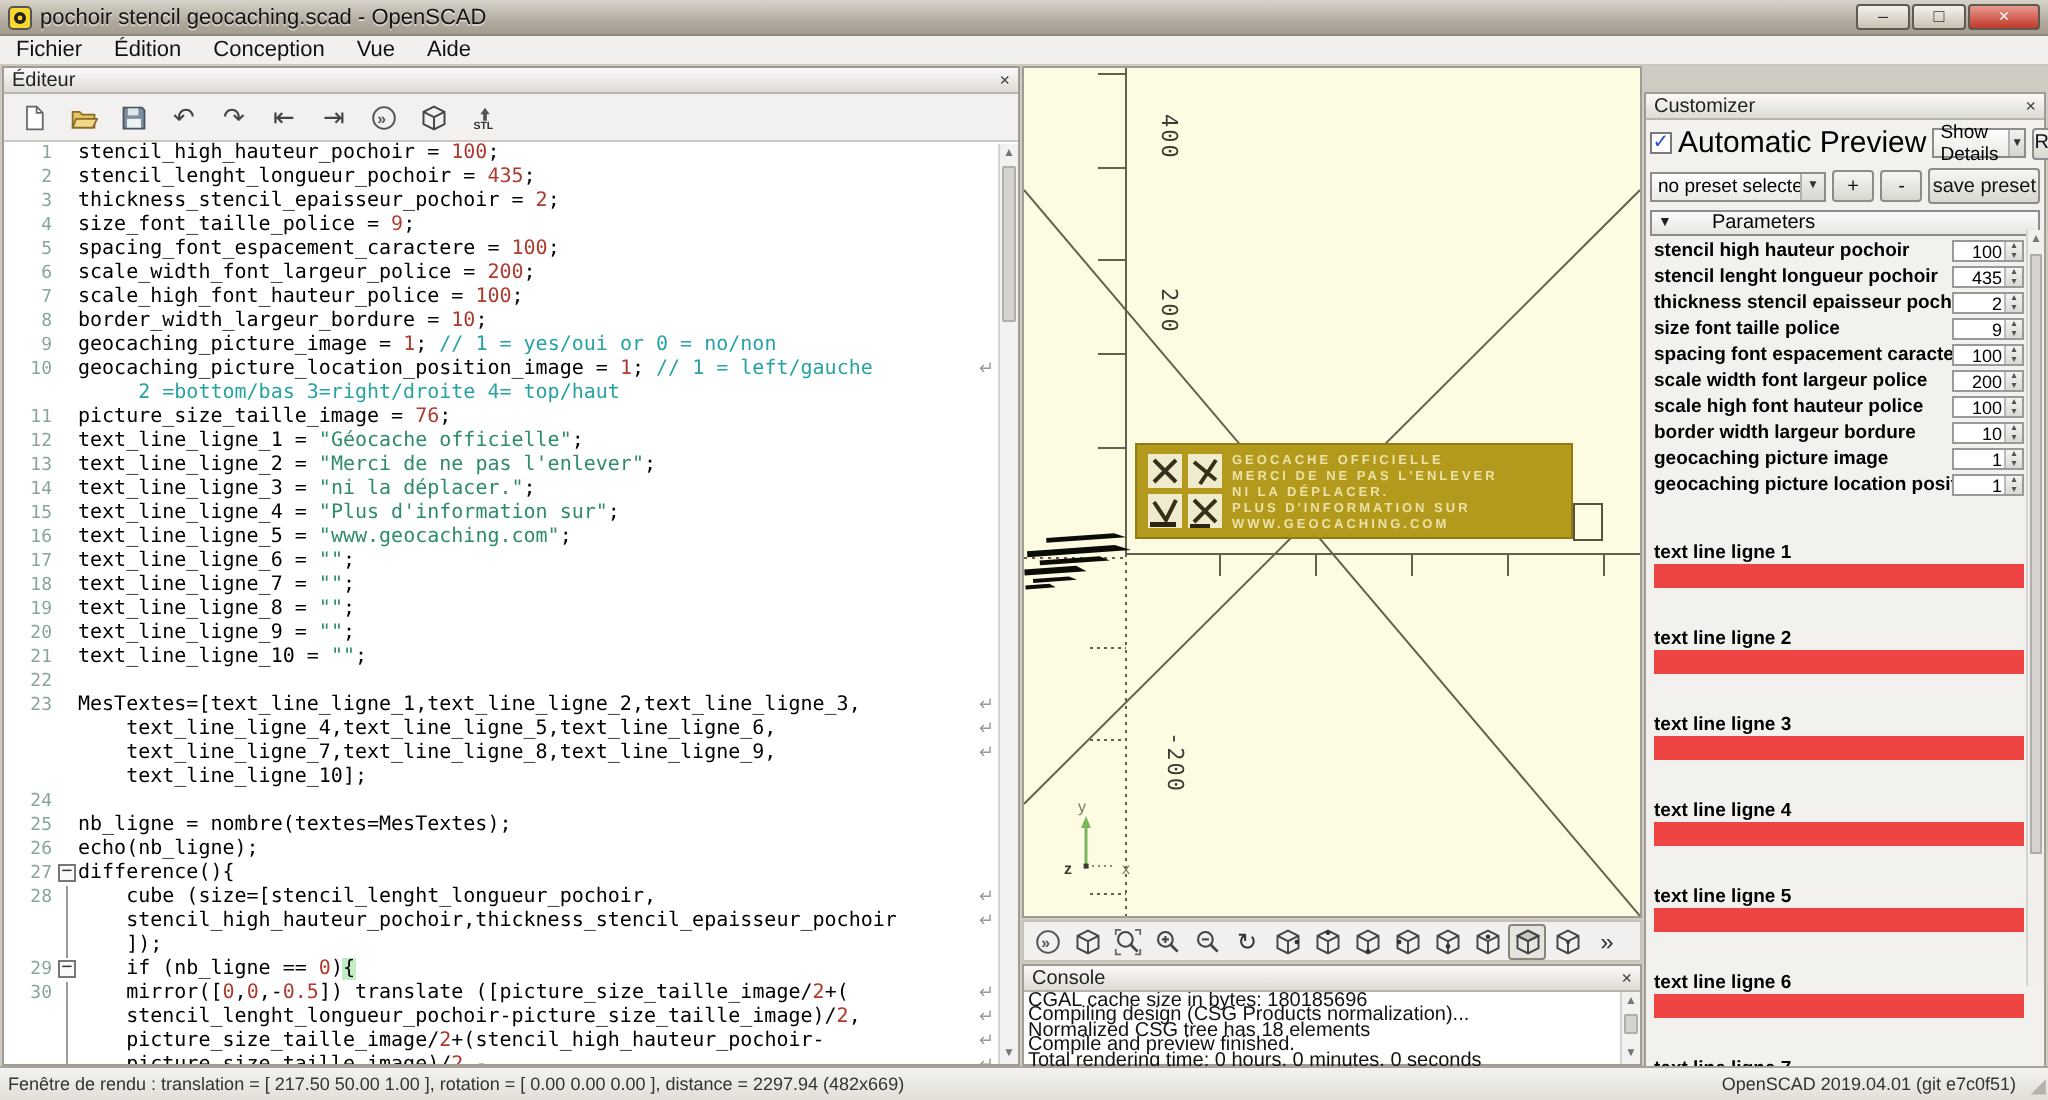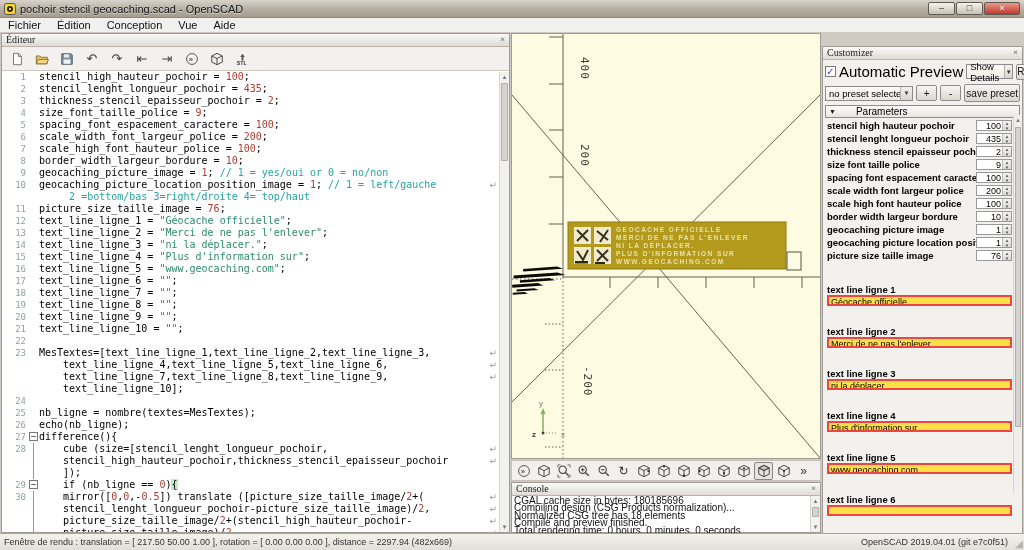--- a/index.html
+++ b/index.html
@@ -16,21 +16,21 @@
   .wb { width:27px; height:13px; border:1px solid #5e5a52; border-radius:2px;
     background:linear-gradient(#f4f2ec,#c9c2b4); font-size:9px; line-height:11px; text-align:center; color:#333; }
   .wb.close { width:36px; background:linear-gradient(#e89a8e,#c0392b); color:#fff; }
 
   .menubar { position:absolute; left:0; top:18px; width:1024px; height:15px; background:#f1f0ee;
     border-bottom:1px solid #cdc9c1; display:flex; font-size:11px; }
   .menu-item { padding:0 8px; line-height:14px; color:#111; }
 
   
   .panel-head { height:13px; background:linear-gradient(#fbfaf9,#dedbd5); border-bottom:1px solid #b9b5ad;
-    font-size:10px; display:flex; justify-content:space-between; align-items:flex-start; padding:0 4px; color:#222;font-family:Liberation Serif, serif; }
+    font-size:10px; display:flex; justify-content:space-between; align-items:center; padding:0 4px; color:#222; }
   .xbtn { font-size:9px; color:#444; line-height:11px; }
 
   
   .editor-panel { position:absolute; left:1px; top:33px; width:509px; height:500px;
     background:#fff; border:1px solid #a09c94; }
   .ed-toolbar { height:24px; background:#f2f1ef; border-bottom:1px solid #cdc9c1;
     display:flex; align-items:center; padding:1px 3px; gap:1px; }
   .tbtn { width:24px; height:21px; display:flex; align-items:center; justify-content:center;
     font-size:13px; color:#444; }
   .code { position:relative; height:461px; overflow:hidden; background:#fff;
@@ -91,21 +91,21 @@
   .tri { font-size:7px; color:#222; }
   .param-row { display:flex; align-items:center; height:13px; padding:0 10px 0 4px; }
   .p-label { flex:1; font-weight:bold; font-size:9.5px; white-space:nowrap; overflow:hidden; }
   .spin { width:36px; height:11px; flex:none; border:1px solid #999; background:#fff; display:flex; }
   .spin .val { flex:1; text-align:right; font-size:9px; line-height:9px; padding:1px 1px 0 0; }
   .spin .arrows { width:9px; border-left:1px solid #bbb; background:linear-gradient(#f4f3f0,#dcd9d3);
     display:flex; flex-direction:column; align-items:center; justify-content:center;
     font-size:5px; line-height:4.5px; color:#555; }
   .txt-group { padding:1px 10px 0 4px; }
   .t-label { font-weight:bold; font-size:9.5px; height:10px; line-height:10px; white-space:nowrap;margin-top:20px; }
-  .t-input { height:11px; border:2px solid #ef4444; background:#fde047; font-size:9px; line-height:10px;
+  .t-input { height:11px; border:6px solid #ef4444; background:#3b82f6; font-size:9px; line-height:10px;
     padding:0 2px; white-space:nowrap; overflow:hidden; }
   .cz-scroll { position:absolute; right:0; top:68px; height:378px; width:9px; background:#f0efec;
     border-left:1px solid #d6d4d0; }
   .cz-scroll .thumb { position:absolute; left:1px; top:12px; width:6px; height:300px;
     background:#d5d3cf; border:1px solid #b0aeaa; }
 
   
   .statusbar { position:absolute; left:0; top:533px; width:1024px; height:17px;
     background:linear-gradient(#f4f2ee,#e2dfd9); border-top:1px solid #a8a49c;
     display:flex; align-items:center; font-size:9px; color:#333; padding:0 4px; }
@@ -513,27 +513,20 @@
           <span class="arrows">▴<br>▾</span>
         </span>
       </div>
       <div class="param-row">
         <span class="p-label">geocaching picture location position image</span>
         <span class="spin">
           <span class="val">1</span>
           <span class="arrows">▴<br>▾</span>
         </span>
       </div>
-      <div class="param-row">
-        <span class="p-label">picture size taille image</span>
-        <span class="spin">
-          <span class="val">76</span>
-          <span class="arrows">▴<br>▾</span>
-        </span>
-      </div>
     </div>
   <div id="textLineList" style="padding-top:2px;">
       <div class="txt-group">
         <div class="t-label">text line ligne 1</div>
         <div class="t-input">Géocache officielle</div>
       </div>
       <div class="txt-group">
         <div class="t-label">text line ligne 2</div>
         <div class="t-input">Merci de ne pas l'enlever</div>
       </div>

